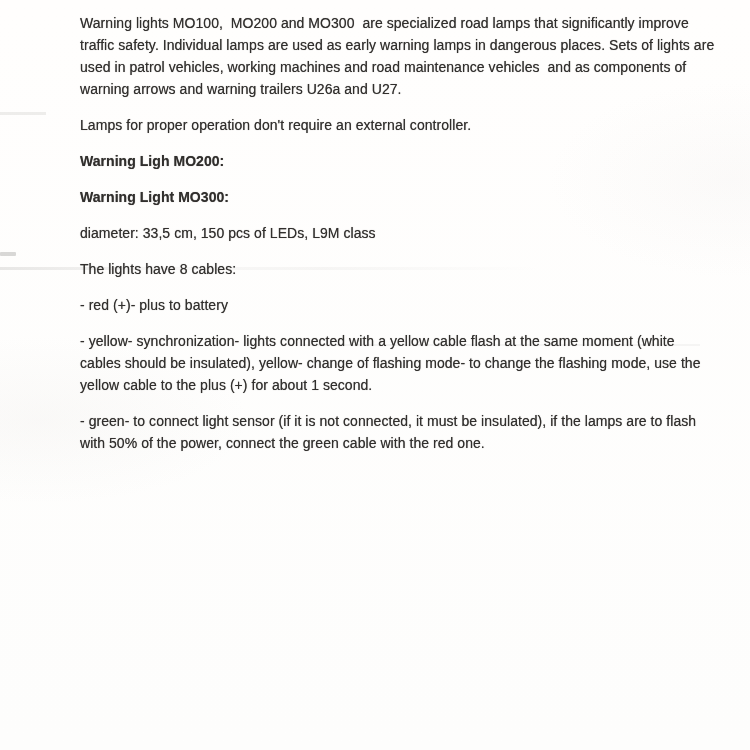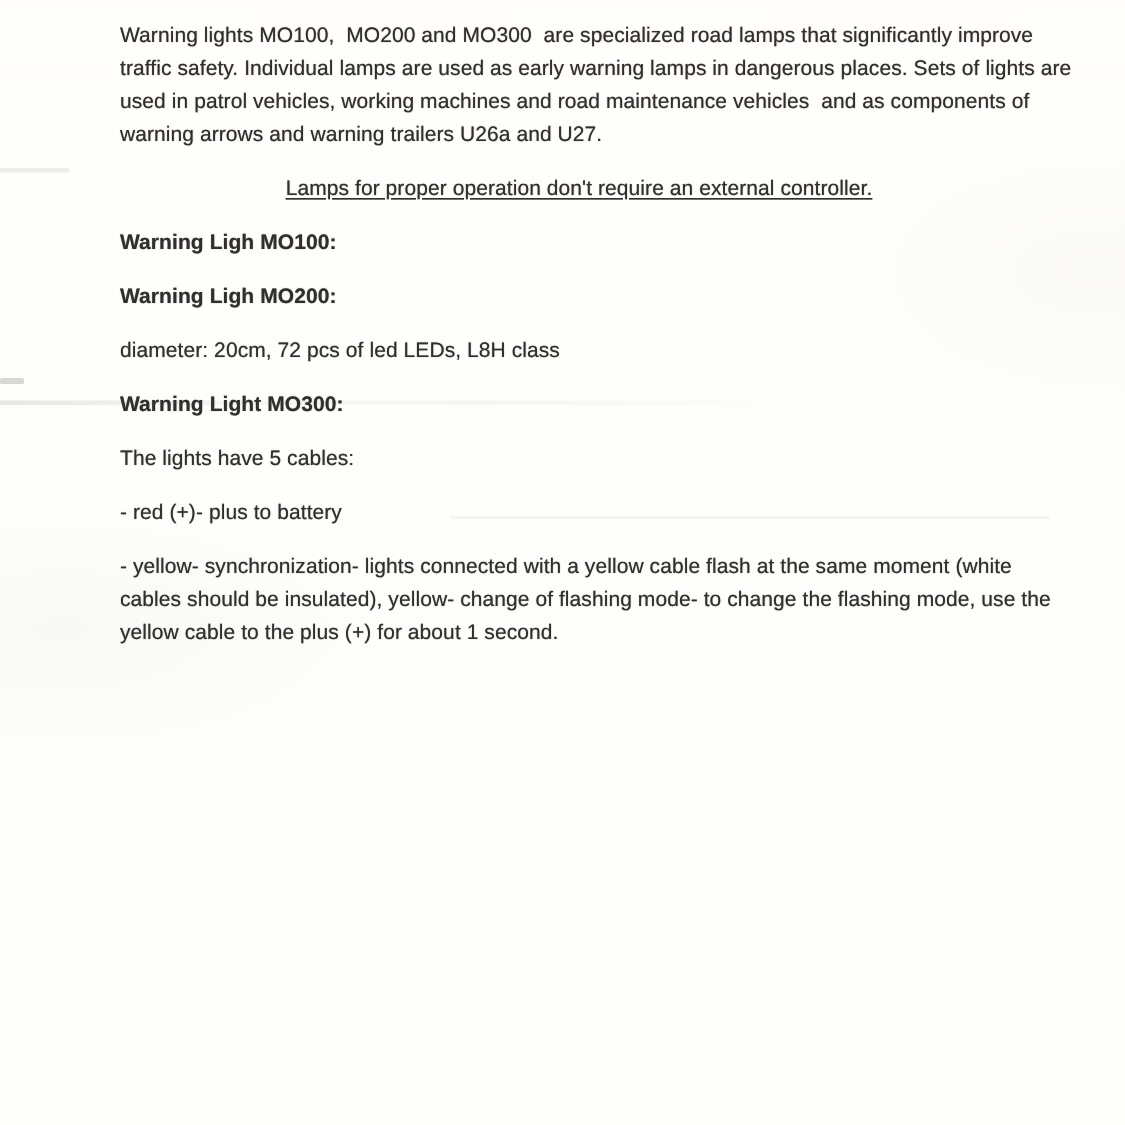--- a/index.html
+++ b/index.html
@@ -29,23 +29,22 @@
     font-size: 14px;
     line-height: 22px;
     margin: 0 0 14px 0;
     white-space: pre-wrap;
     letter-spacing: 0.05px;
     text-shadow: 0 0 0.7px rgba(70,68,66,0.75);
   }
   .body { font-weight: 400; }
   .bold { font-weight: 700; }
   .center-underline {
-    text-align: center;
+    text-align: left;
     width: 612px;
-    text-decoration: underline;
     text-underline-offset: 2px;
   }
   
   .streak {
     position: absolute;
     pointer-events: none;
   }
   .streak-a {
     left: 0; top: 252px; width: 16px; height: 4px;
     background: rgba(120,118,115,0.28);
@@ -73,24 +72,25 @@
   <div class="streak streak-a"></div>
   <div class="streak streak-b"></div>
   <div class="streak streak-d"></div>
 
   <div class="content">
     <div class="block body">Warning lights MO100,  MO200 and MO300  are specialized road lamps that significantly improve
 traffic safety. Individual lamps are used as early warning lamps in dangerous places. Sets of lights are
 used in patrol vehicles, working machines and road maintenance vehicles  and as components of
 warning arrows and warning trailers U26a and U27.</div>
     <div class="block body center-underline">Lamps for proper operation don't require an external controller.</div>
-    <div class="block bold">Warning Ligh MO100:</div>
     <div class="block bold">Warning Ligh MO200:</div>
-    <div class="block body">diameter: 20cm, 72 pcs of led LEDs, L8H class</div>
     <div class="block bold">Warning Light MO300:</div>
-    <div class="block body">The lights have 5 cables:</div>
+    <div class="block body">diameter: 33,5 cm, 150 pcs of LEDs, L9M class</div>
+    <div class="block body">The lights have 8 cables:</div>
     <div class="block body">- red (+)- plus to battery</div>
     <div class="block body">- yellow- synchronization- lights connected with a yellow cable flash at the same moment (white
 cables should be insulated), yellow- change of flashing mode- to change the flashing mode, use the
 yellow cable to the plus (+) for about 1 second.</div>
+    <div class="block body">- green- to connect light sensor (if it is not connected, it must be insulated), if the lamps are to flash
+with 50% of the power, connect the green cable with the red one.</div>
   </div>
 
 </div>
 
 </body></html>

